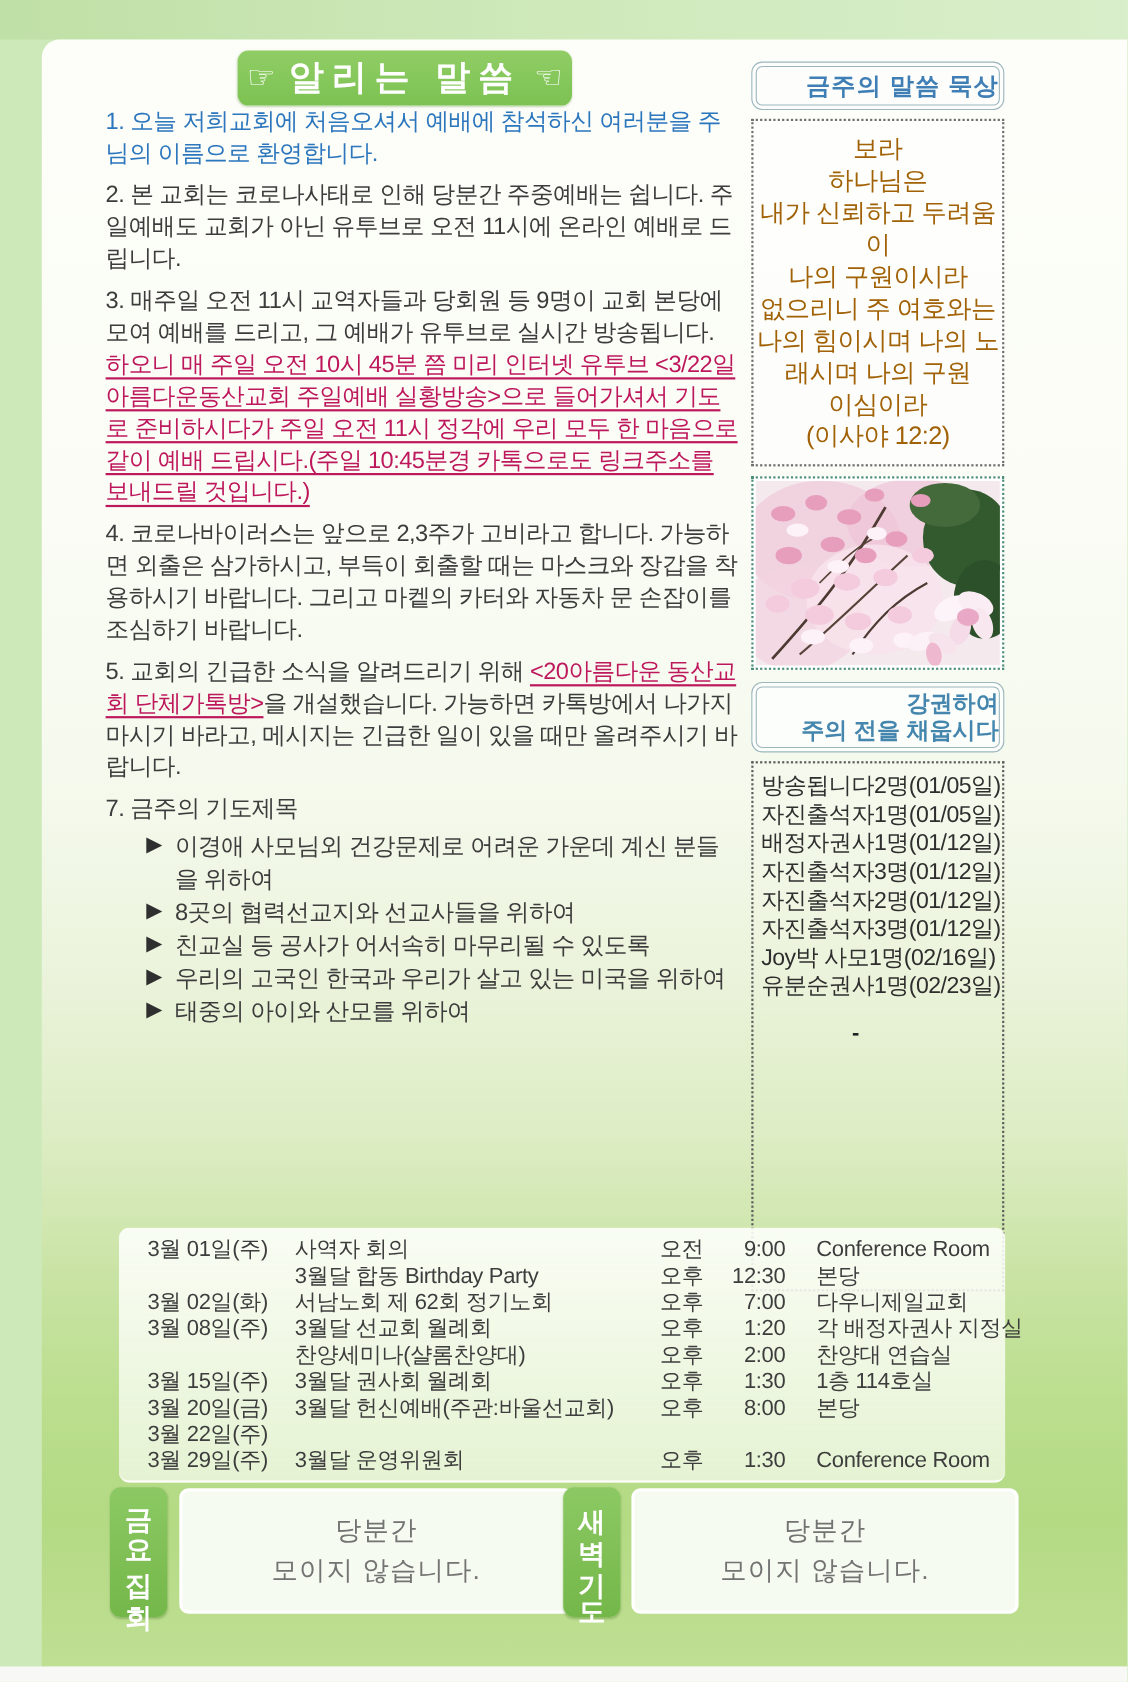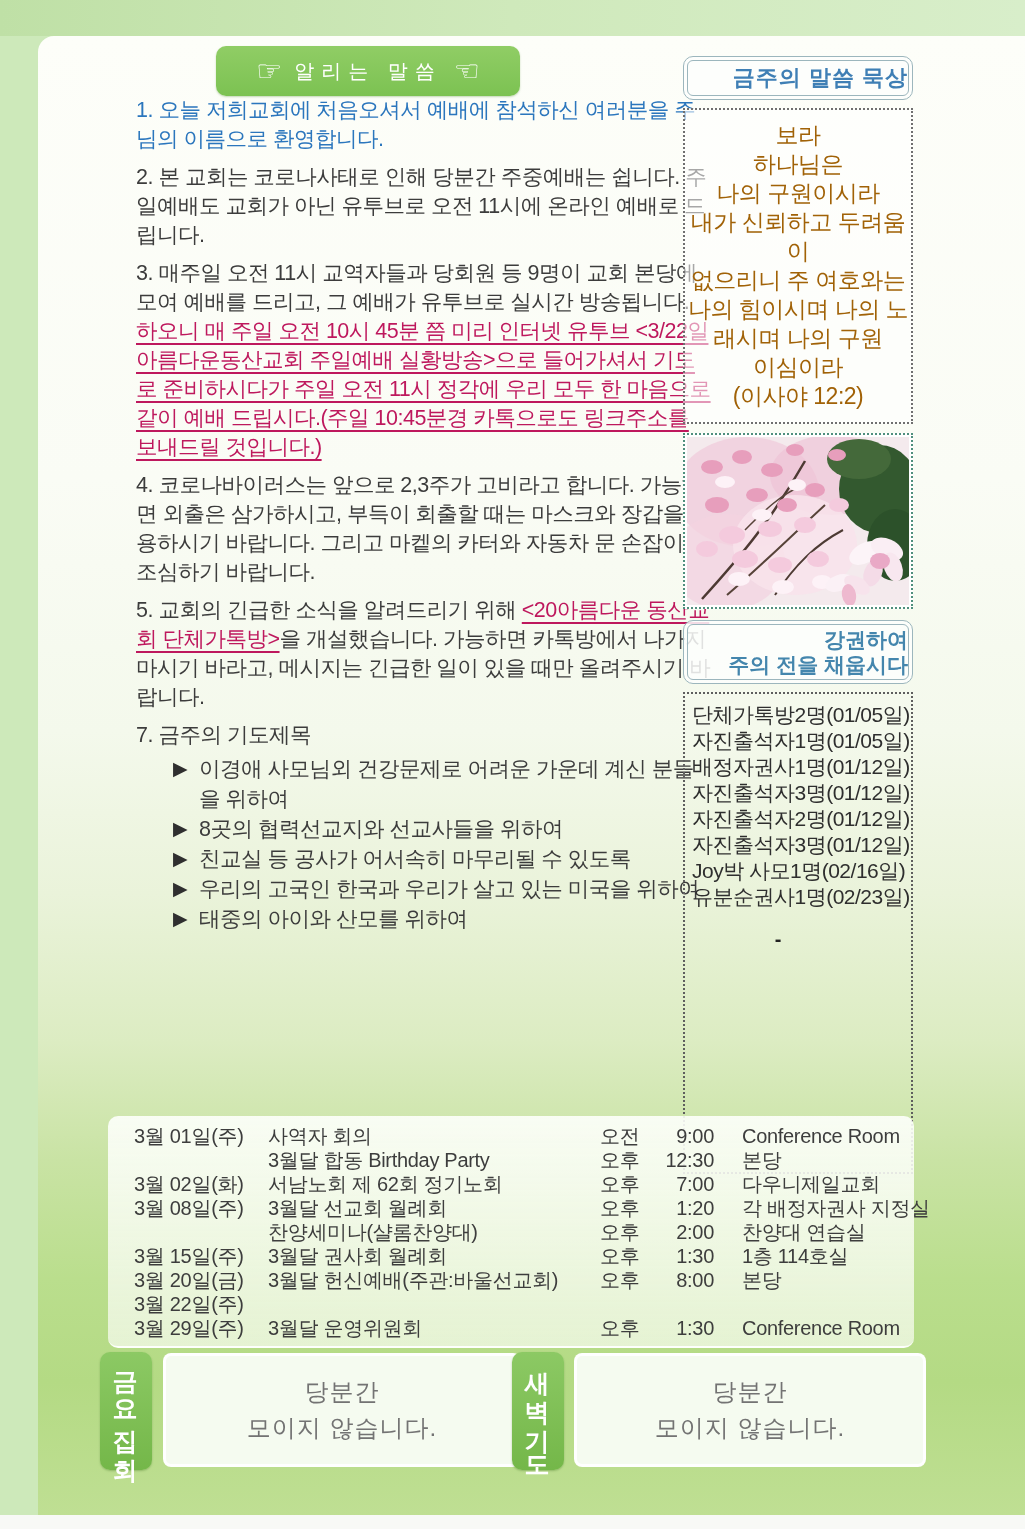--- a/index.html
+++ b/index.html
@@ -16,25 +16,25 @@
   .bg-main{position:absolute;left:38px;top:36px;right:0;height:1479px;border-top-left-radius:16px;
     background:linear-gradient(180deg,#fdfef9 0%,#fafcf5 30%,#f4f9ec 47%,#eaf3da 58%,#dcecc2 68%,#c9e3a4 76%,#bade8d 84%,#b4da84 91%,#bfdf93 100%);}
   .bg-bottom{position:absolute;left:0;top:1515px;width:1025px;height:14px;background:#f8f9f6;}
 
   
   .title-box{position:absolute;left:216px;top:46px;width:304px;height:50px;
     background:linear-gradient(180deg,#90cd65,#7cc252);border-radius:10px;
     display:flex;align-items:center;justify-content:center;gap:12px;
     box-shadow:0 1px 2px rgba(90,140,60,.35);}
   .title-box .hand{color:#fff;font-size:29px;line-height:1;}
-  .title-box .title-text{color:#fff;font-weight:normal;font-size:20px;letter-spacing:7px;white-space:nowrap;}
+  .title-box .title-text{color:#fff;font-weight:bold;font-size:32px;letter-spacing:7px;white-space:nowrap;}
 
   
   .left-col{position:absolute;left:96px;top:96px;width:576px;color:#3c3c3c;
-    font-size:21.5px;line-height:29px;letter-spacing:-0.5px;word-break:break-all;text-align:left;margin-left:40px;}
+    font-size:21.5px;line-height:29px;letter-spacing:-0.5px;word-break:break-all;text-align:left;}
   .ann{margin:0 0 9px 0;}
   .seg.normal{color:#3c3c3c;}
   .seg.blue{color:#2b76bd;}
   .seg.link{color:#be185d;text-decoration:underline;text-decoration-thickness:2px;text-underline-offset:5px;}
   .prayer{margin-top:2px;}
   .prayer-item{display:flex;padding-left:37px;line-height:30px;}
   .prayer-item .marker{flex:0 0 26px;color:#2f2f2f;font-size:19px;}
   .prayer-item .prayer-text{flex:1;}
 
   
@@ -136,23 +136,23 @@
     <div class="plaque med-header">
       <div class="plaque-inner">금주의 말씀 묵상</div>
     </div>
 
     <div class="verse-box">
 
         <div class="verse-line">보라</div>
 
         <div class="verse-line">하나님은</div>
 
+        <div class="verse-line">내가 신뢰하고 두려움이</div>
+
         <div class="verse-line">나의 구원이시라</div>
-
-        <div class="verse-line">내가 신뢰하고 두려움이</div>
 
         <div class="verse-line">없으리니 주 여호와는</div>
 
         <div class="verse-line">나의 힘이시며 나의 노</div>
 
         <div class="verse-line">래시며 나의 구원</div>
 
         <div class="verse-line">이심이라</div>
 
         <div class="verse-line">(이사야 12:2)</div>
@@ -218,21 +218,21 @@
       <div class="plaque-inner">
         <div>강권하여</div>
         <div>주의 전을 채웁시다</div>
       </div>
     </div>
 
     <div class="att-box">
       <div>
 
           <div class="att-row">
-            <span class="att-name">단체가톡방</span>
+            <span class="att-name">방송됩니다</span>
             <span class="att-value">2명(01/05일)</span>
           </div>
 
           <div class="att-row">
             <span class="att-name">자진출석자</span>
             <span class="att-value">1명(01/05일)</span>
           </div>
 
           <div class="att-row">
             <span class="att-name">배정자권사</span>

